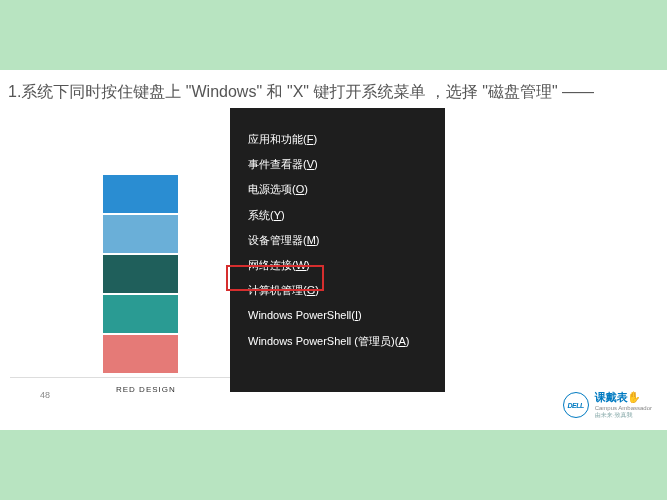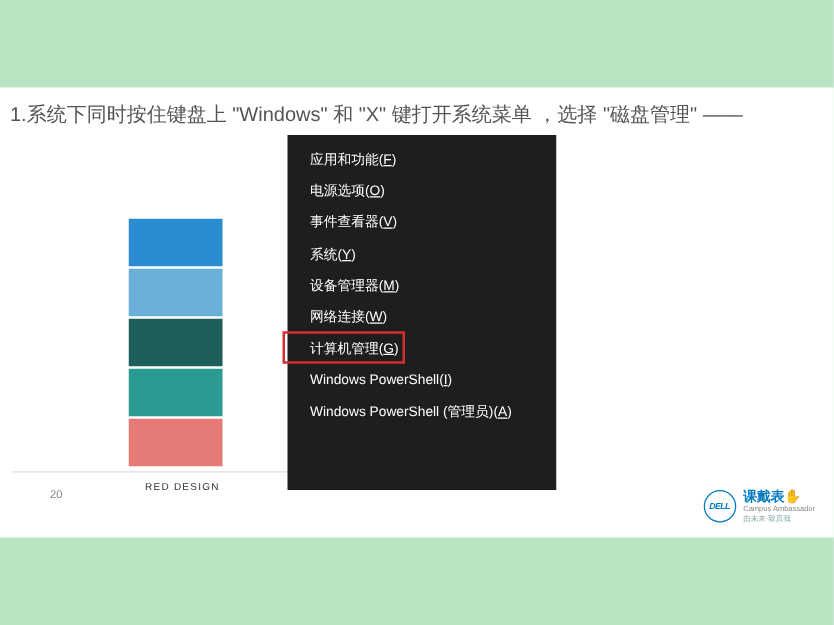--- a/index.html
+++ b/index.html
@@ -56,21 +56,21 @@
     font-size: 9px;
     color: #888;
   }
   .menu-panel {
     position: absolute;
     left: 230px;
     top: 38px;
     width: 215px;
     height: 284px;
     background: #1e1e1e;
-    padding: 8px 0;
+    padding: 19px 0;
   }
   .menu-item {
     display: block;
     color: #fff;
     font-size: 11px;
     padding: 6px 18px;
     line-height: 1.2;
     cursor: default;
   }
   .menu-item u { text-decoration: underline; }
@@ -133,27 +133,27 @@
 
   <div class="swatch-col">
     <div class="swatch" style="background:#2a8dd2"></div>
     <div class="swatch" style="background:#6aafd8"></div>
     <div class="swatch" style="background:#1f5f5b"></div>
     <div class="swatch" style="background:#2a9b93"></div>
     <div class="swatch" style="background:#e57a77"></div>
   </div>
 
   <div class="label-red-design">RED DESIGN</div>
-  <div class="page-num">20</div>
+  <div class="page-num">48</div>
   <div class="baseline"></div>
 
   <div class="menu-panel" id="menu-panel">
       <div class="menu-item">应用和功能(<u>F</u>)</div>
+      <div class="menu-item">事件查看器(<u>V</u>)</div>
       <div class="menu-item">电源选项(<u>O</u>)</div>
-      <div class="menu-item">事件查看器(<u>V</u>)</div>
       <div class="menu-item">系统(<u>Y</u>)</div>
       <div class="menu-item">设备管理器(<u>M</u>)</div>
       <div class="menu-item">网络连接(<u>W</u>)</div>
       <div class="menu-item">计算机管理(<u>G</u>)</div>
       <div class="menu-item">Windows PowerShell(<u>I</u>)</div>
       <div class="menu-item">Windows PowerShell (管理员)(<u>A</u>)</div>
     </div>
 
   <div class="logo-block">
     <div class="dell-logo">DELL</div>

